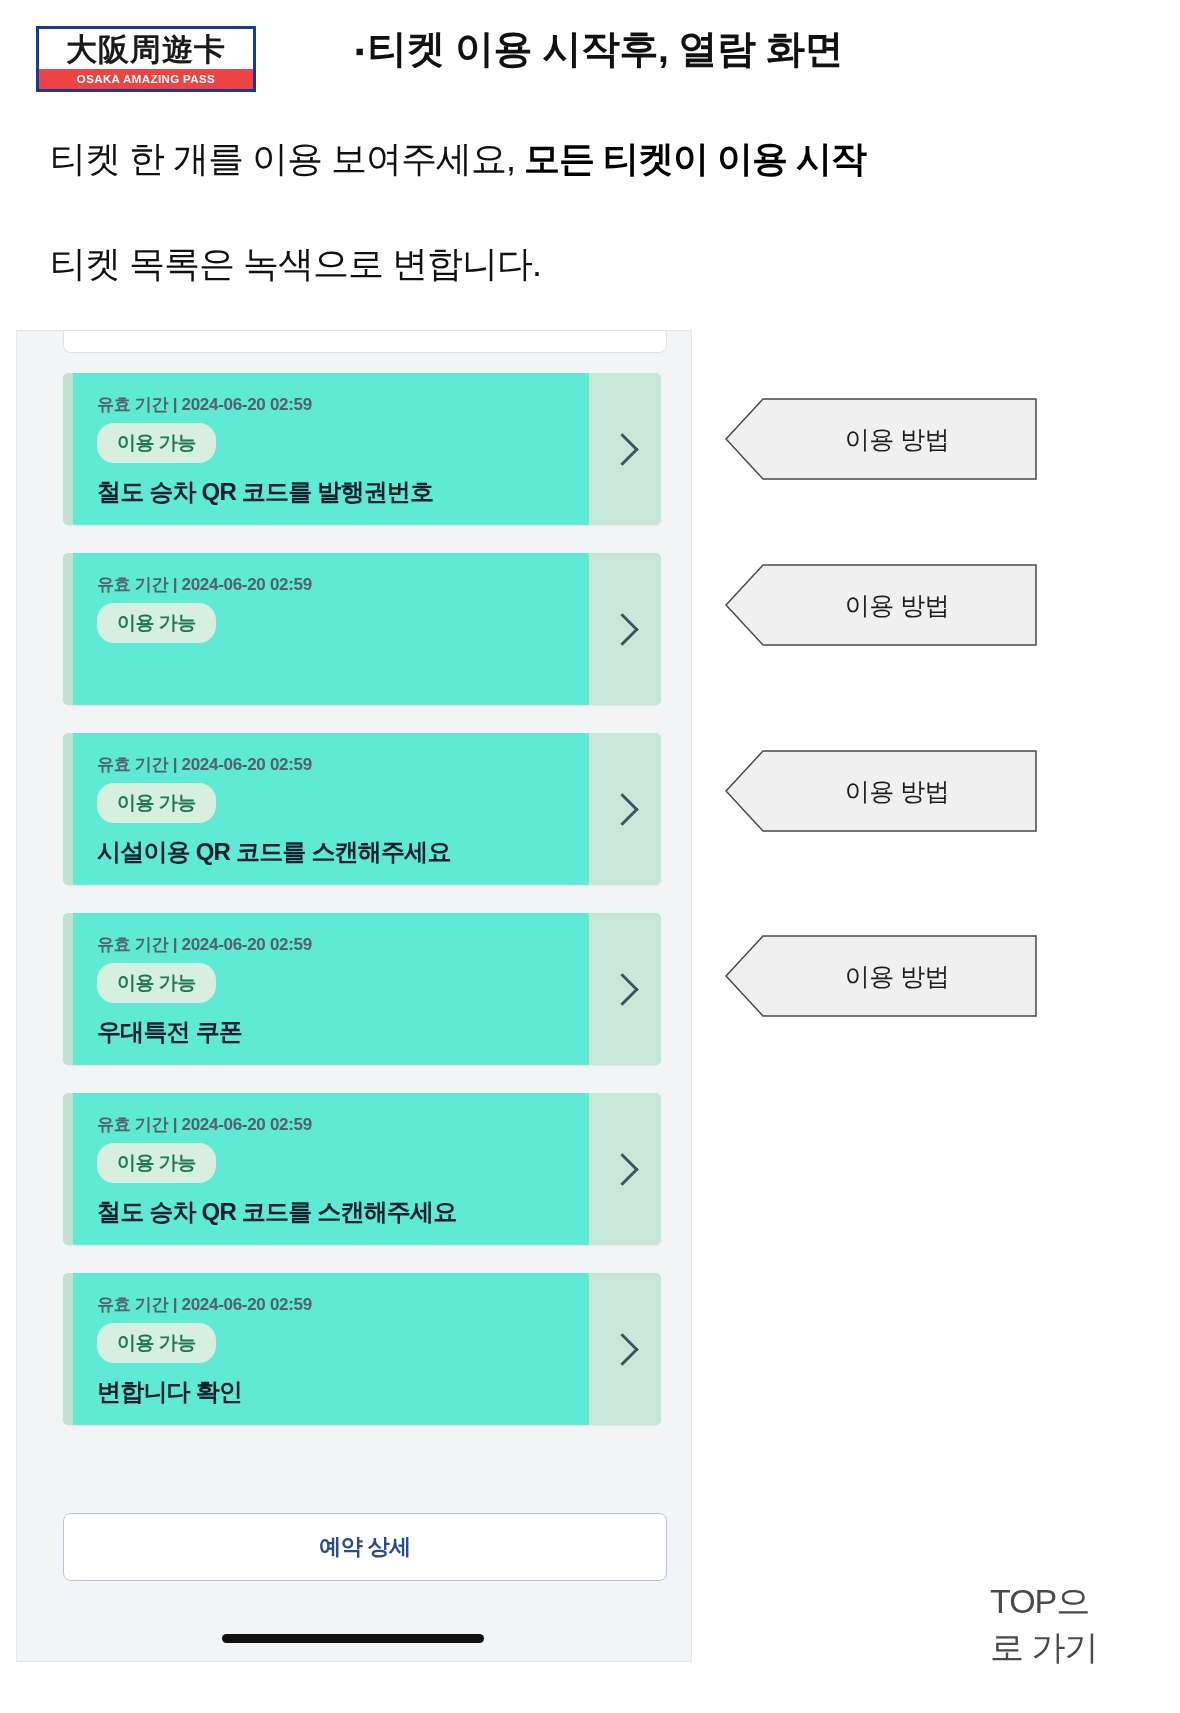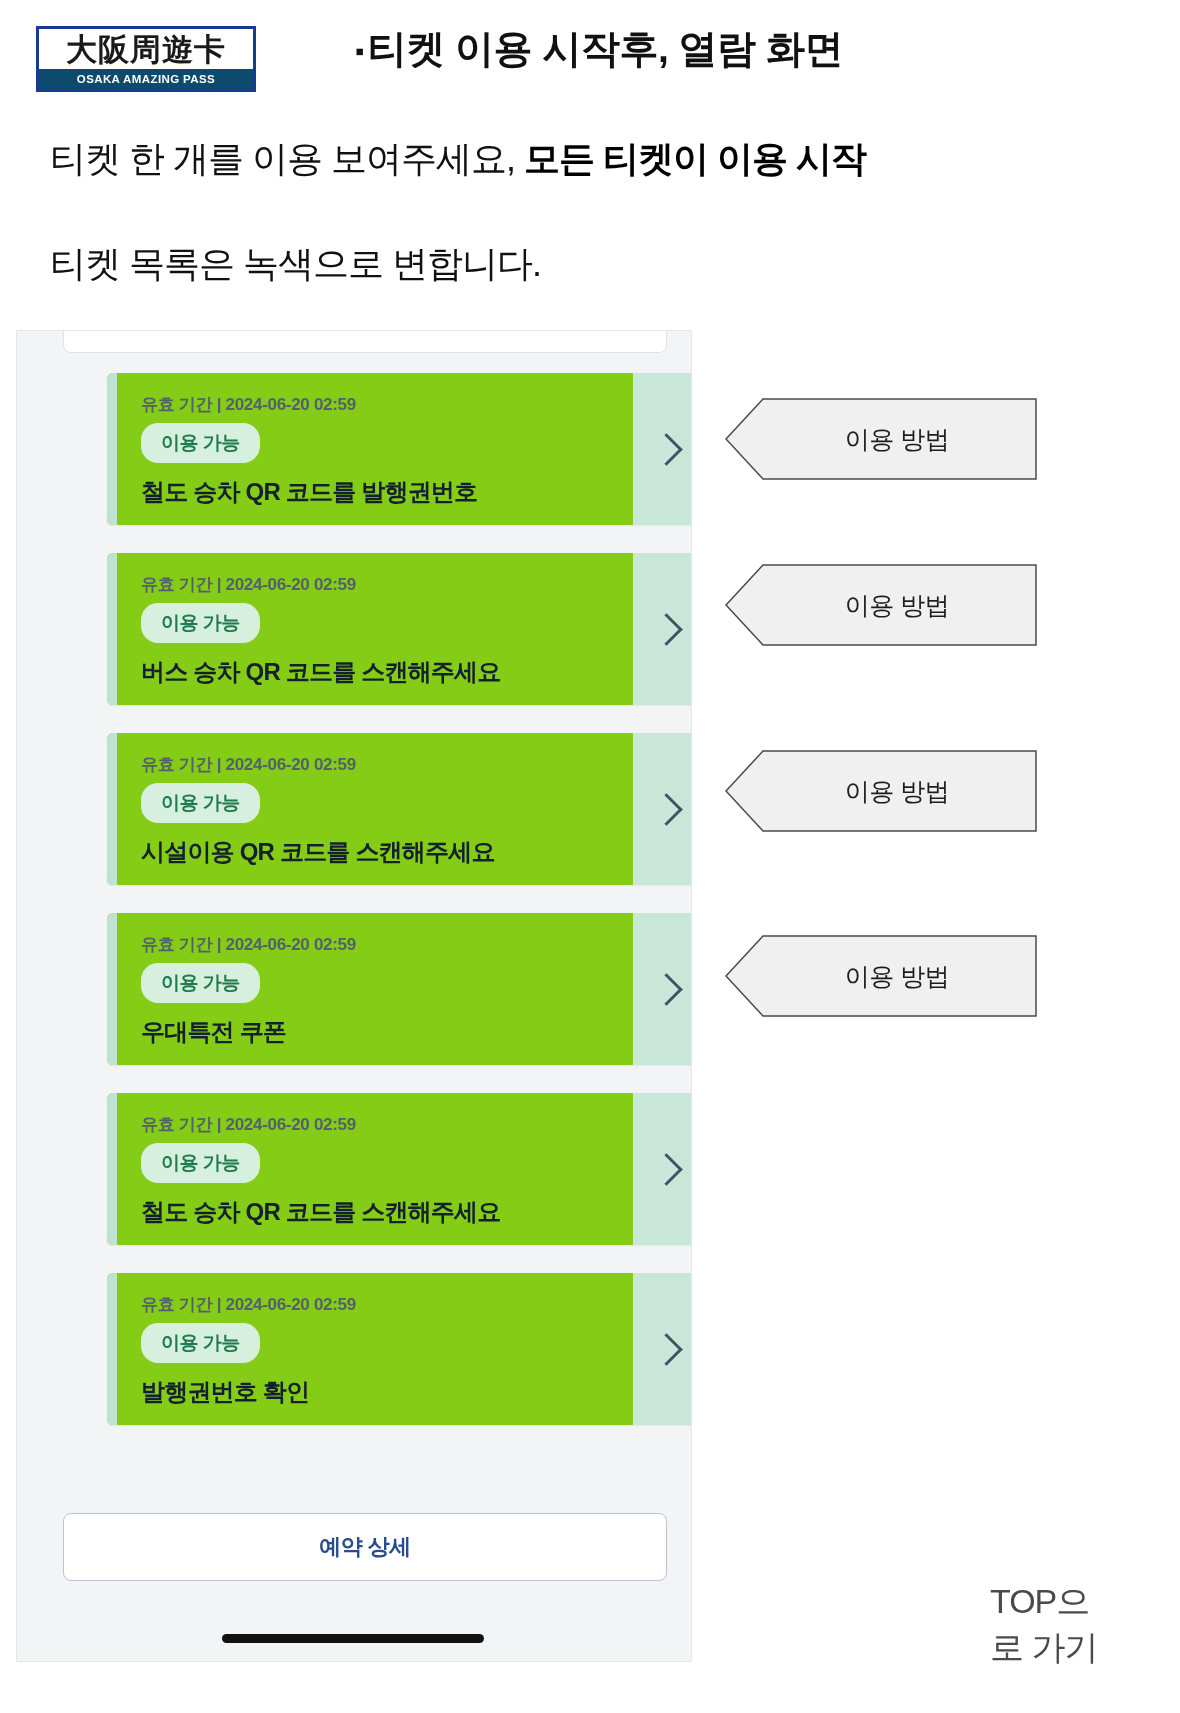--- a/index.html
+++ b/index.html
@@ -23,21 +23,21 @@
     left: 0;
     width: 1180px;
     height: 118px;
   }
   .logo-box {
     position: absolute;
     left: 36px;
     top: 26px;
     width: 220px;
     height: 66px;
-    background: #0c4a6e;
+    background: #ef4444;
     border: 3px solid #1a3a8f;
     box-sizing: border-box;
     display: flex;
     flex-direction: column;
     align-items: center;
     justify-content: center;
     padding: 0;
   }
   .logo-main {
     background: #ffffff;
@@ -129,25 +129,24 @@
     position: absolute;
     left: 46px;
     top: 42px;
     width: 604px;
   }
   .ticket {
     position: relative;
     width: 598px;
     height: 152px;
     margin-bottom: 28px;
-    background: #84cc16;
+    background: #5eead4;
     border-radius: 6px;
     box-shadow: 0 1px 2px rgba(0,0,0,0.06);
     overflow: hidden;
-    margin-left: 44px;
   }
   .ticket .left-bar {
     position: absolute;
     left: 0; top: 0;
     width: 10px; height: 100%;
     background: #bfe3d0;
   }
   .ticket .right-panel {
     position: absolute;
     right: 0; top: 0;
@@ -310,21 +309,20 @@
       <div class="tname">철도 승차 QR 코드를 발행권번호</div>
       <div class="right-panel">
         <span class="chevron"></span>
       </div>
     </div>
 
     <div class="ticket">
       <div class="left-bar"></div>
       <div class="valid">유효 기간 | 2024-06-20 02:59</div>
       <div class="badge">이용 가능</div>
-      <div class="tname">버스 승차 QR 코드를 스캔해주세요</div>
       <div class="right-panel">
         <span class="chevron"></span>
       </div>
     </div>
 
     <div class="ticket">
       <div class="left-bar"></div>
       <div class="valid">유효 기간 | 2024-06-20 02:59</div>
       <div class="badge">이용 가능</div>
       <div class="tname">시설이용 QR 코드를 스캔해주세요</div>
@@ -350,21 +348,21 @@
       <div class="tname">철도 승차 QR 코드를 스캔해주세요</div>
       <div class="right-panel">
         <span class="chevron"></span>
       </div>
     </div>
 
     <div class="ticket">
       <div class="left-bar"></div>
       <div class="valid">유효 기간 | 2024-06-20 02:59</div>
       <div class="badge">이용 가능</div>
-      <div class="tname">발행권번호 확인</div>
+      <div class="tname">변합니다 확인</div>
       <div class="right-panel">
         <span class="chevron"></span>
       </div>
     </div>
 
   </div>
 
   <div class="reserve-btn">예약 상세</div>
 
 

